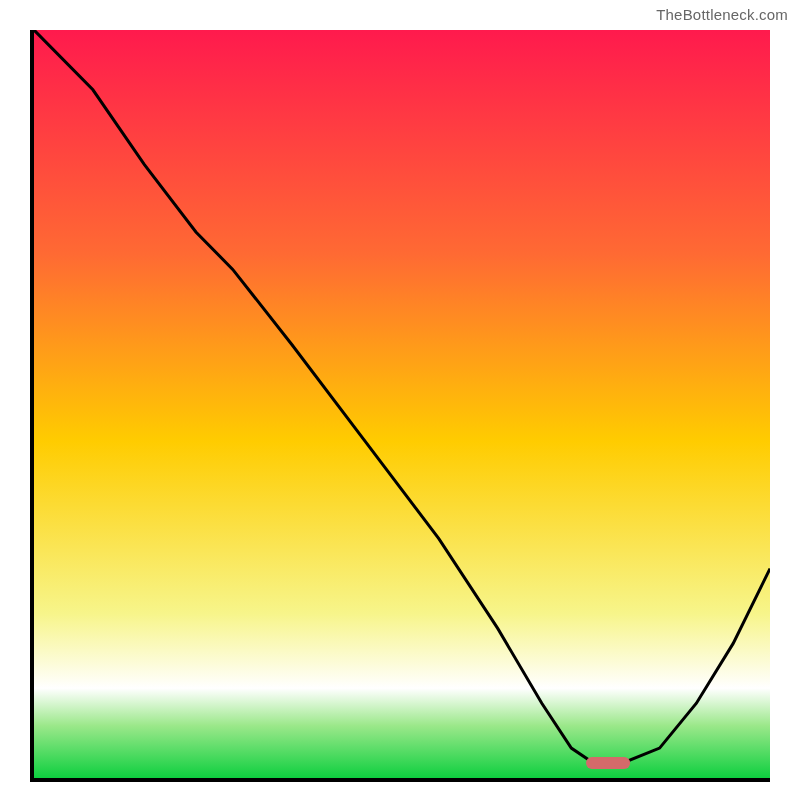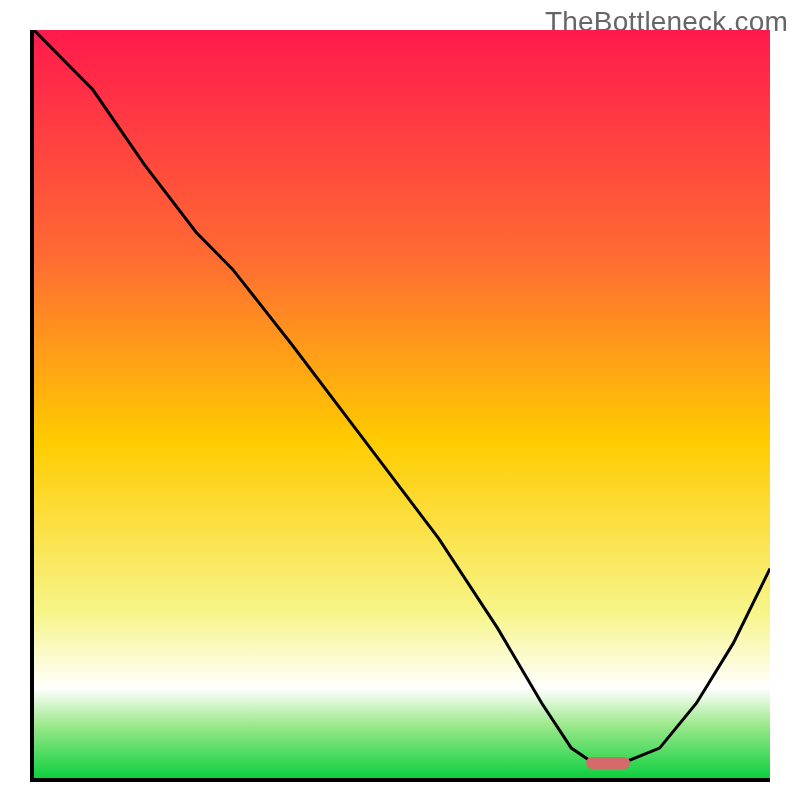--- a/index.html
+++ b/index.html
@@ -13,21 +13,21 @@
   .stage {
     position: relative;
     width: 800px;
     height: 800px;
   }
   .watermark {
     position: absolute;
     top: 6px;
     right: 12px;
     color: #666666;
-    font-size: 28px;
+    font-size: 15px;
     font-weight: 500;
     letter-spacing: 0.2px;
   }
   .plot-frame {
     position: absolute;
     left: 30px;
     top: 30px;
     width: 740px;
     height: 752px;
     box-sizing: border-box;

